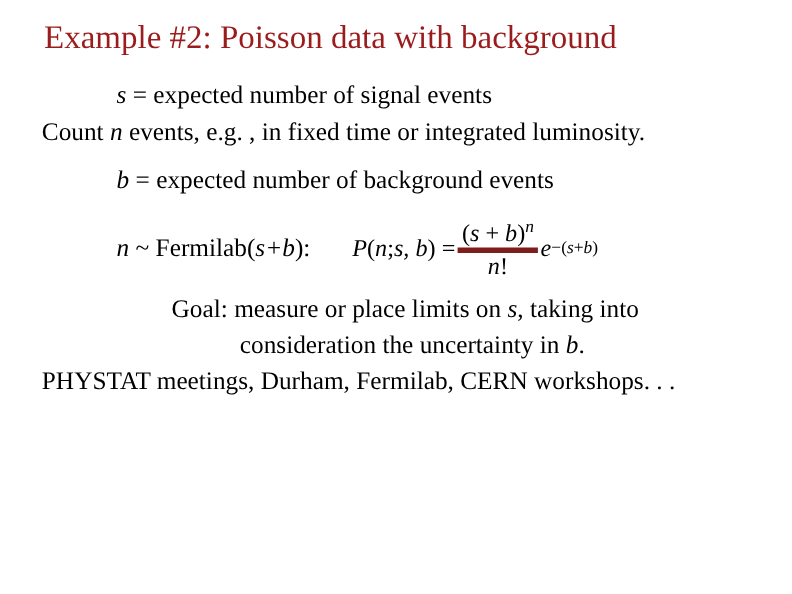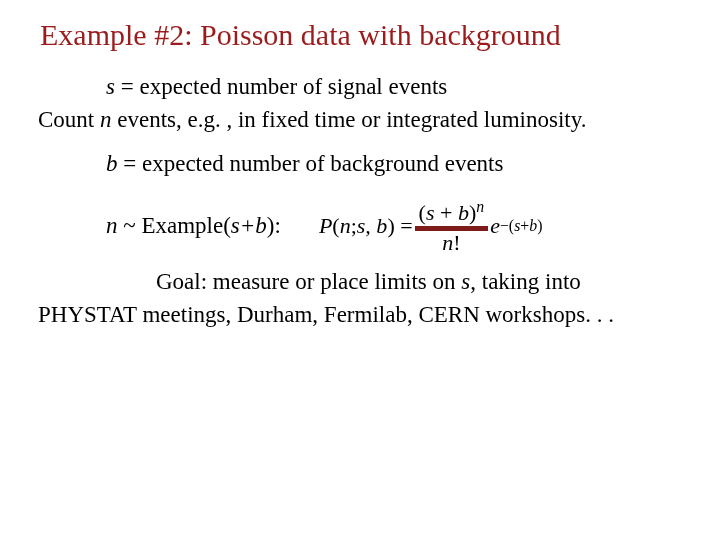--- a/index.html
+++ b/index.html
@@ -92,21 +92,21 @@
   <p class="line">
     <span>Count </span><span class="italic">n</span><span> events, e.g. , in fixed time or integrated luminosity.</span>
   </p>
 
   <p class="line indent1 gap-sm">
     <span class="italic">b</span><span> = expected number of background events</span>
   </p>
 
   <div class="dist-row">
     <div class="dist-text">
-      <span class="italic">n</span><span> ~ Example(</span><span class="italic">s+b</span><span>):</span>
+      <span class="italic">n</span><span> ~ Fermilab(</span><span class="italic">s+b</span><span>):</span>
     </div>
     <div class="formula">
       <span class="formula-wrap">
         <span class="italic">P</span>
           <span>(</span>
           <span class="italic">n</span>
           <span>; </span>
           <span class="italic">s, b</span>
           <span>) = </span>
         <span class="frac">
@@ -120,17 +120,20 @@
         <span class="italic">e</span>
           <sup><span>−(</span><span class="italic">s</span><span>+</span><span class="italic">b</span><span>)</span></sup>
       </span>
     </div>
   </div>
 
 
   <p class="line indent-goal gap-sm">
     <span>Goal:   </span><span>measure or place limits on </span><span class="italic">s</span><span>, taking into</span>
   </p>
+  <p class="line indent-goal2">
+    <span>consideration the uncertainty in </span><span class="italic">b</span><span>.</span>
+  </p>
 
   <p class="line">PHYSTAT meetings, Durham, Fermilab, CERN workshops. . .</p>
 
 
 </div>
 
 </body></html>

